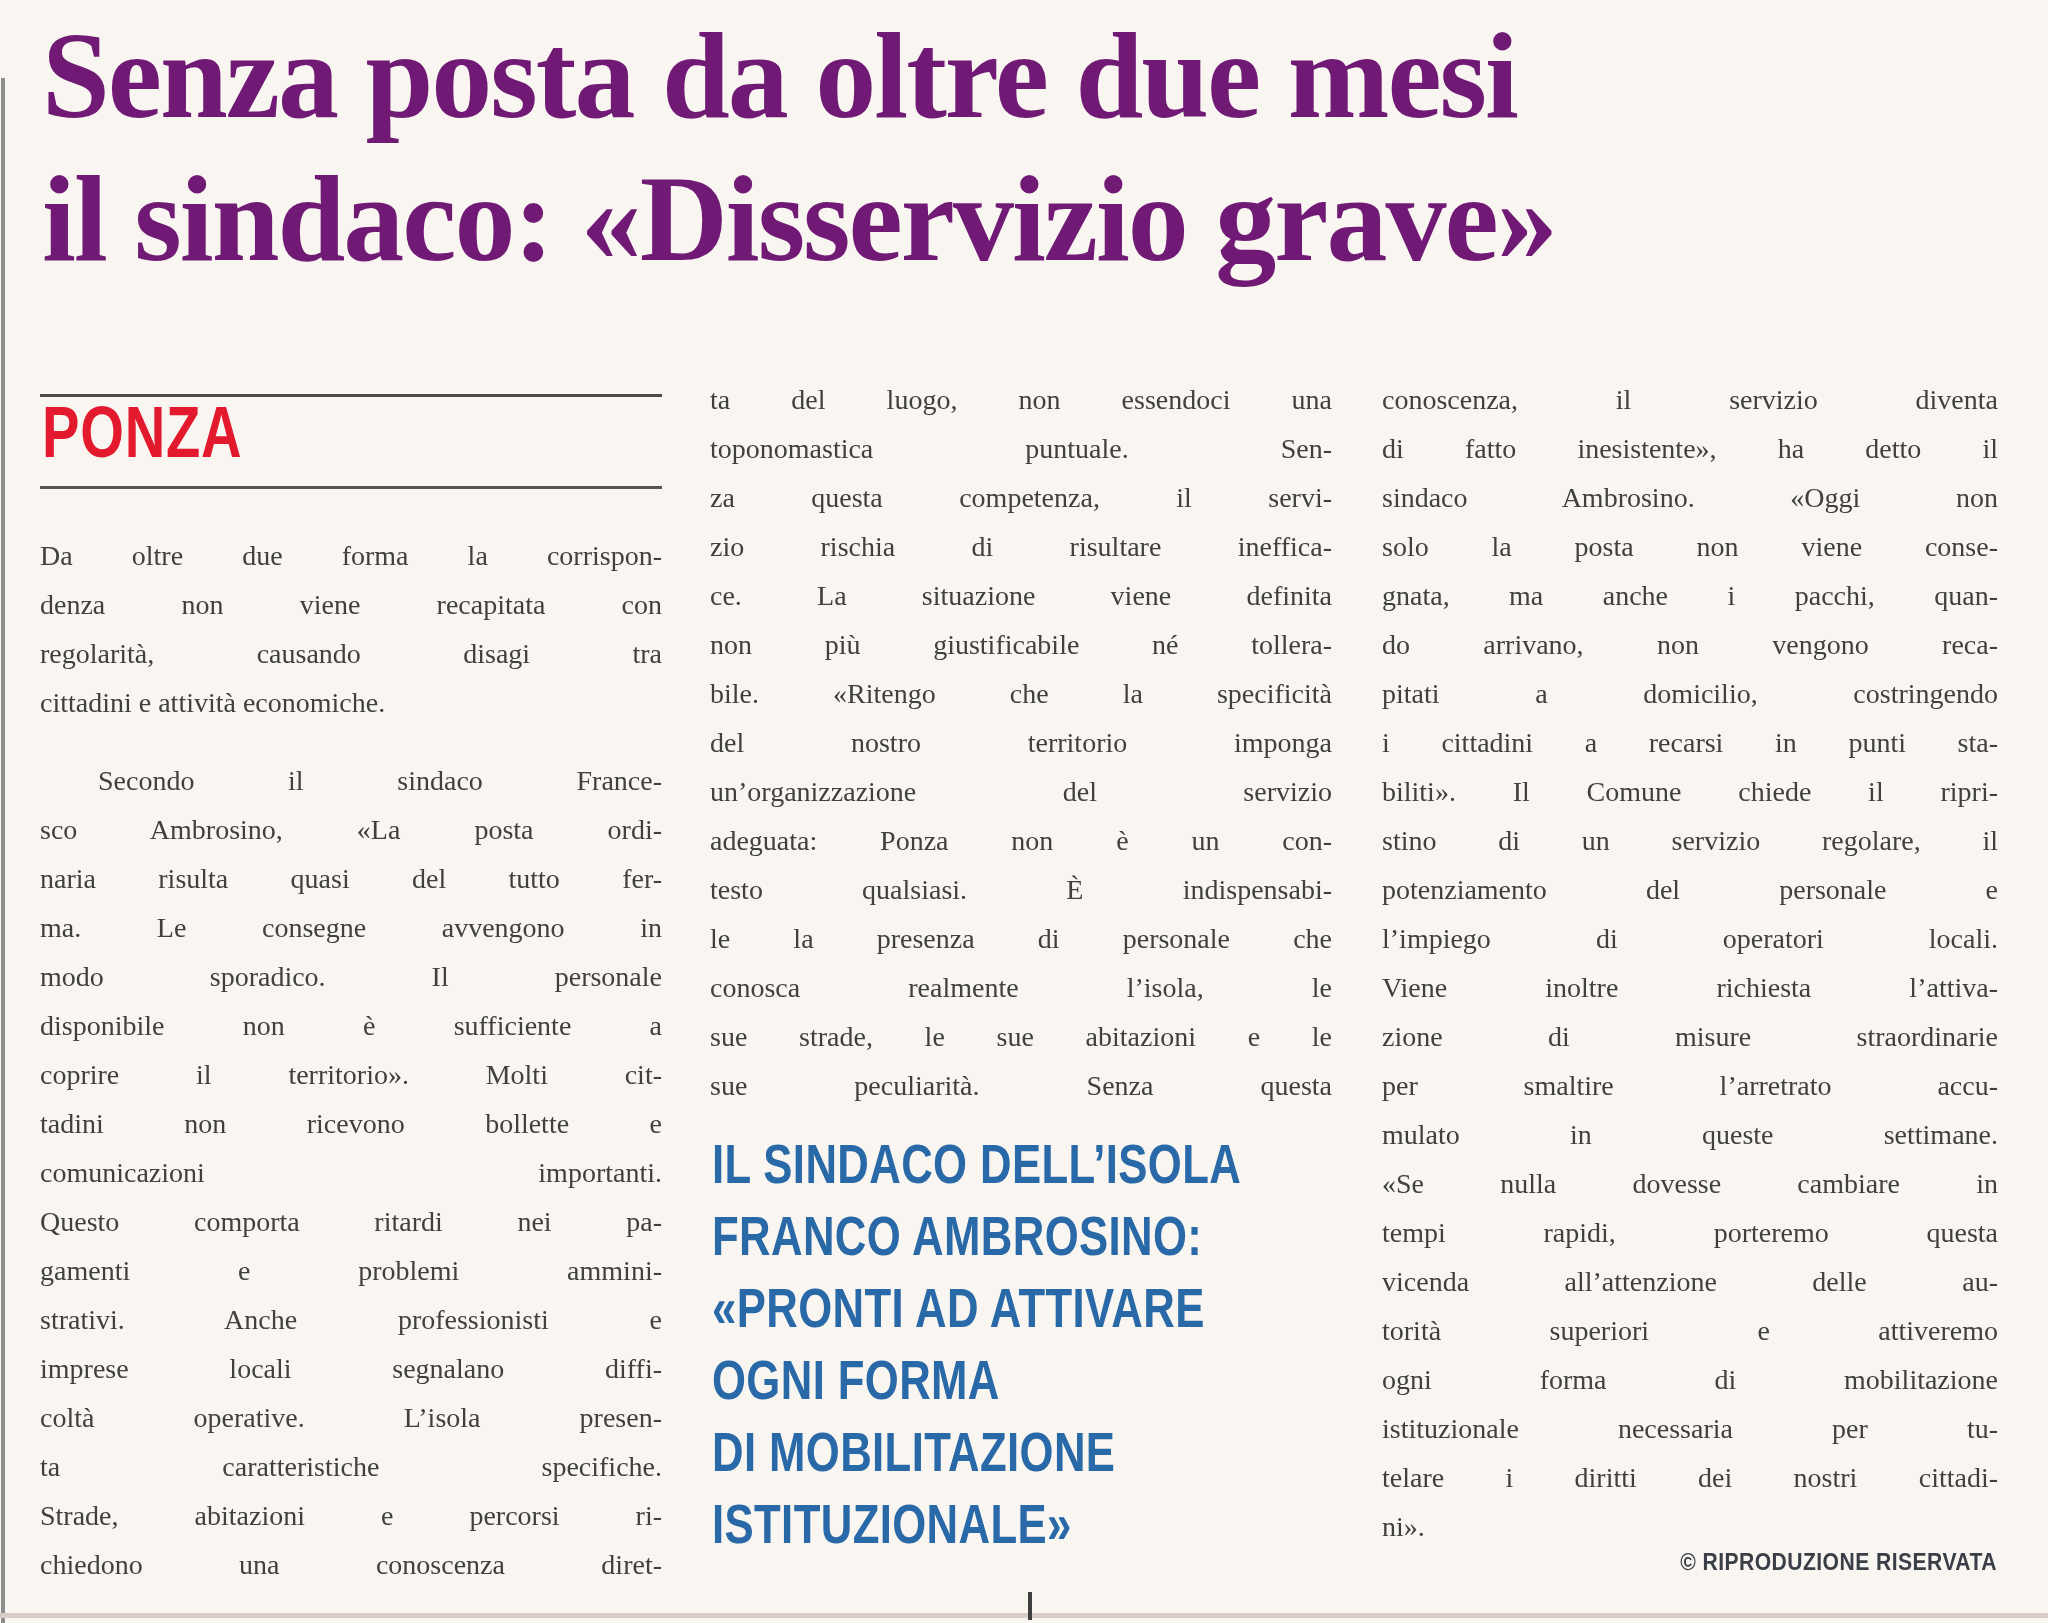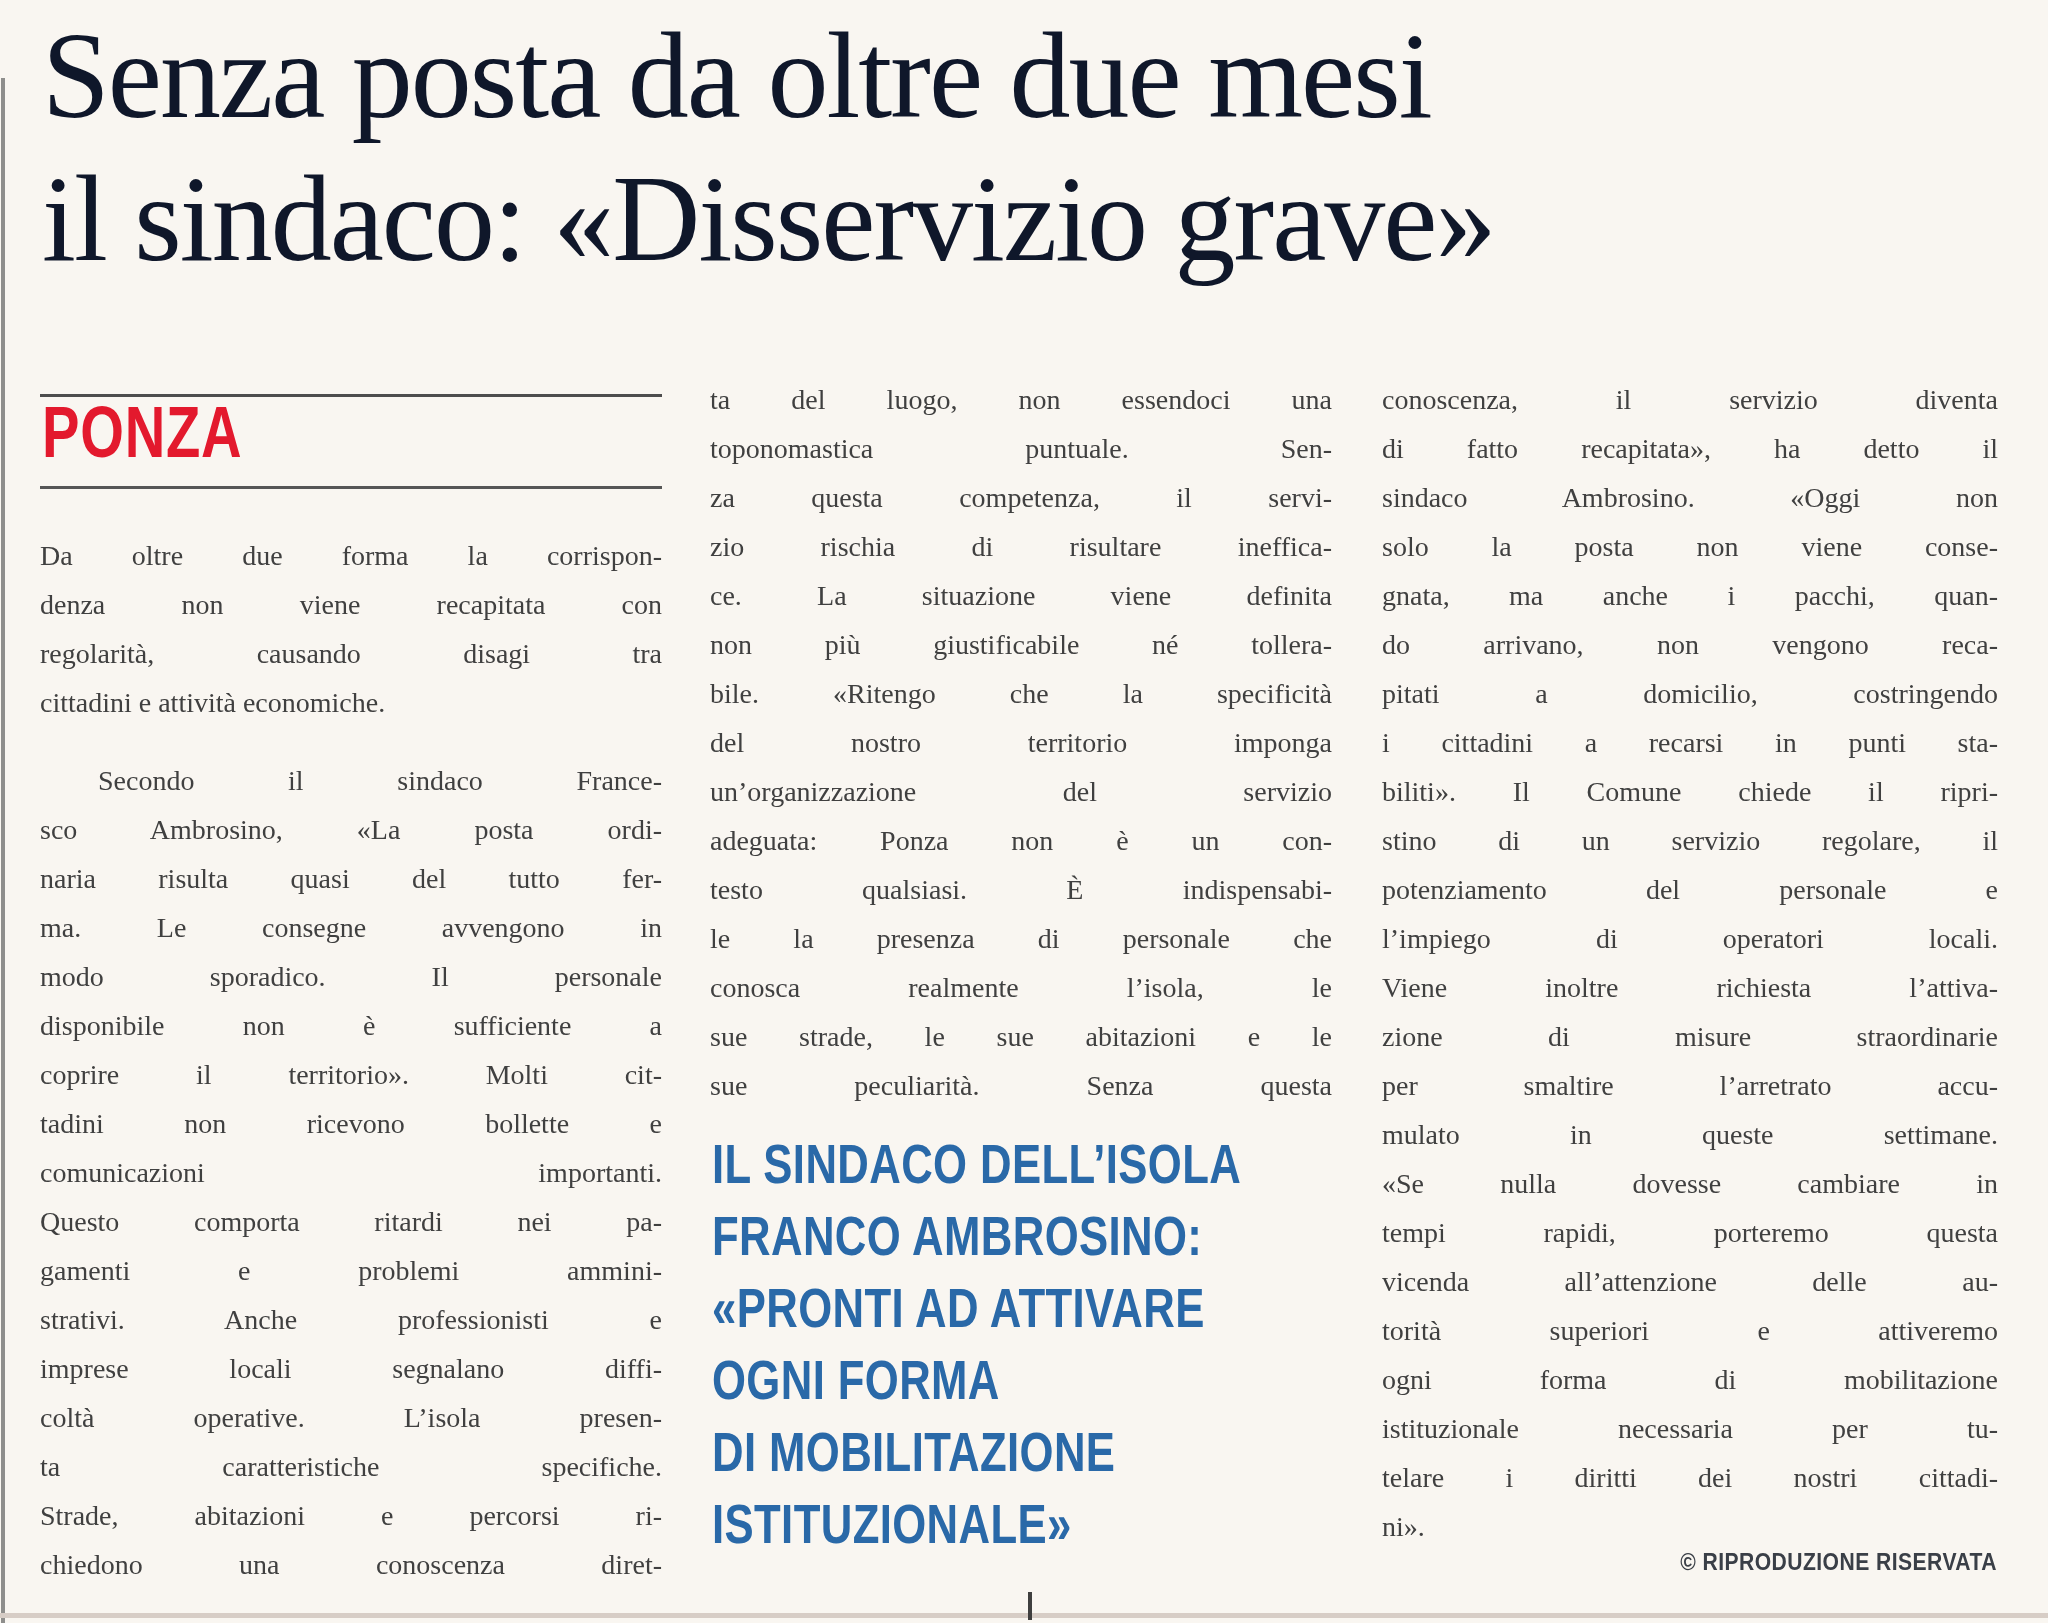--- a/index.html
+++ b/index.html
@@ -9,25 +9,25 @@
     position: relative;
     overflow: hidden;
     font-family: "Liberation Serif", serif;
   }
   .page { position: absolute; inset: 0; }
 
   
   .headline {
     position: absolute; left: 42px; top: 4px;
     font-family: "Liberation Serif", serif;
-    font-weight: 400;
+    font-weight: 700;
     font-size: 122px;
     line-height: 143px;
     letter-spacing: -2px;
-    color: #0f172a;
+    color: #701a75;
     margin: 0;
     white-space: nowrap;
   }
 
   
   .rule {
     position: absolute; left: 40px; width: 622px; height: 3px;
     background: #4d4d4d;
   }
   .rule-top { top: 394px; }
@@ -157,21 +157,21 @@
       <div class="line">un’organizzazione del servizio</div>
       <div class="line">adeguata: Ponza non è un con-</div>
       <div class="line">testo qualsiasi. È indispensabi-</div>
       <div class="line">le la presenza di personale che</div>
       <div class="line">conosca realmente l’isola, le</div>
       <div class="line">sue strade, le sue abitazioni e le</div>
       <div class="line">sue peculiarità. Senza questa</div>
     </div>
   <div class="col col3">
       <div class="line">conoscenza, il servizio diventa</div>
-      <div class="line">di fatto recapitata», ha detto il</div>
+      <div class="line">di fatto inesistente», ha detto il</div>
       <div class="line">sindaco Ambrosino. «Oggi non</div>
       <div class="line">solo la posta non viene conse-</div>
       <div class="line">gnata, ma anche i pacchi, quan-</div>
       <div class="line">do arrivano, non vengono reca-</div>
       <div class="line">pitati a domicilio, costringendo</div>
       <div class="line">i cittadini a recarsi in punti sta-</div>
       <div class="line">biliti». Il Comune chiede il ripri-</div>
       <div class="line">stino di un servizio regolare, il</div>
       <div class="line">potenziamento del personale e</div>
       <div class="line">l’impiego di operatori locali.</div>

